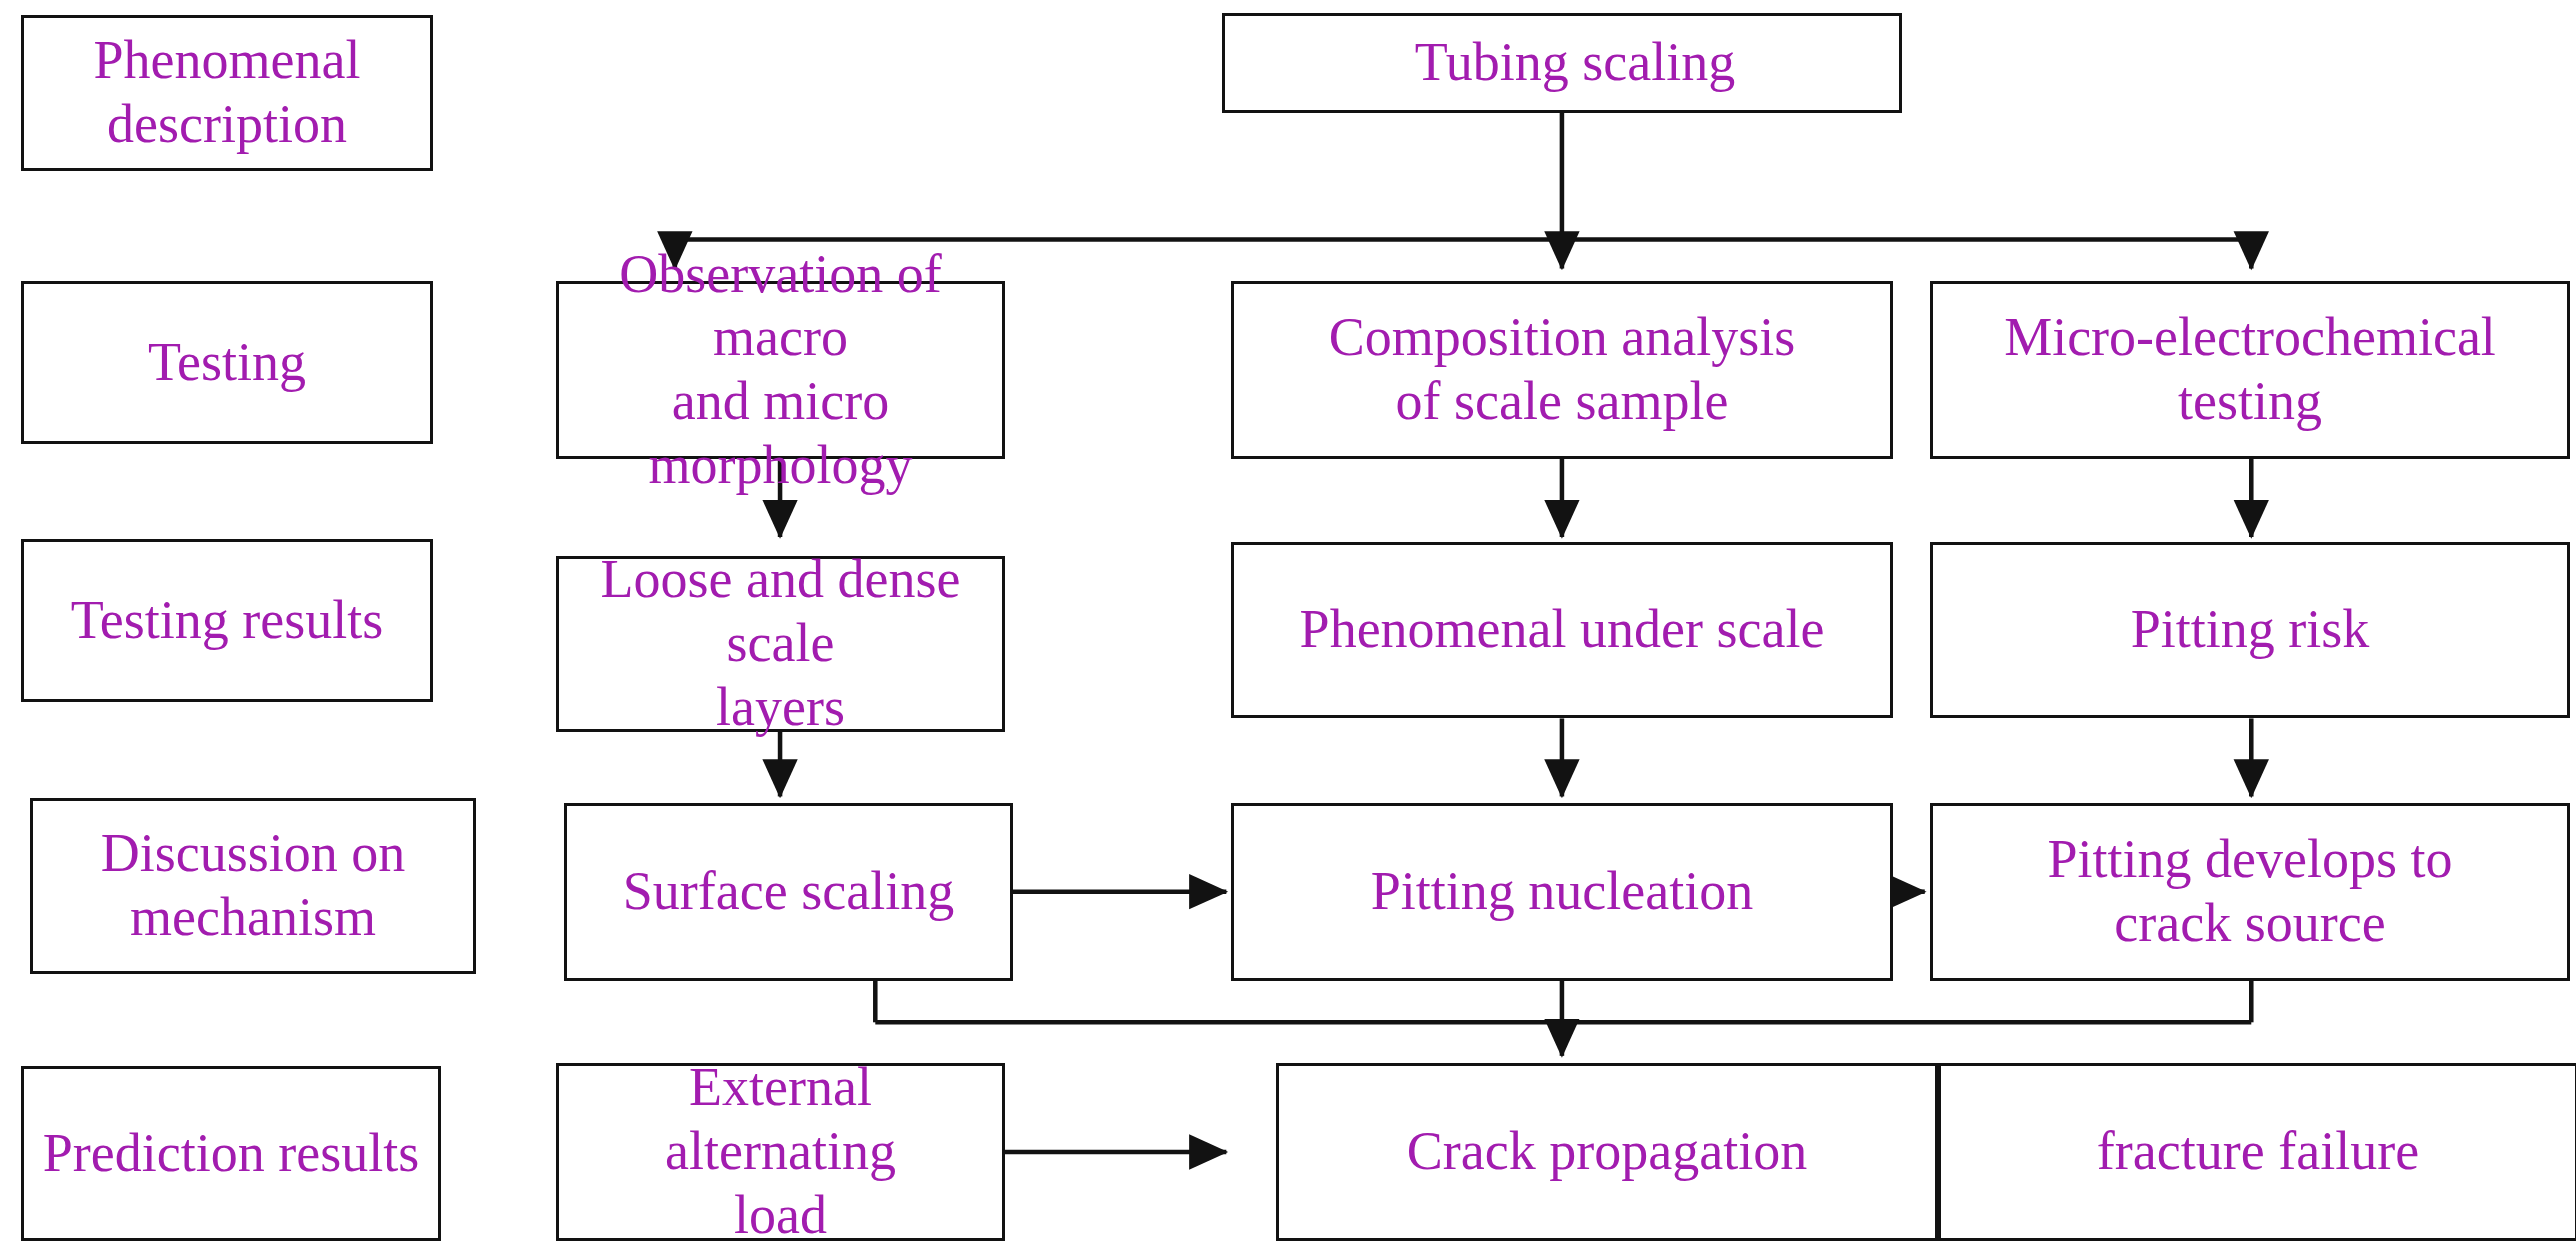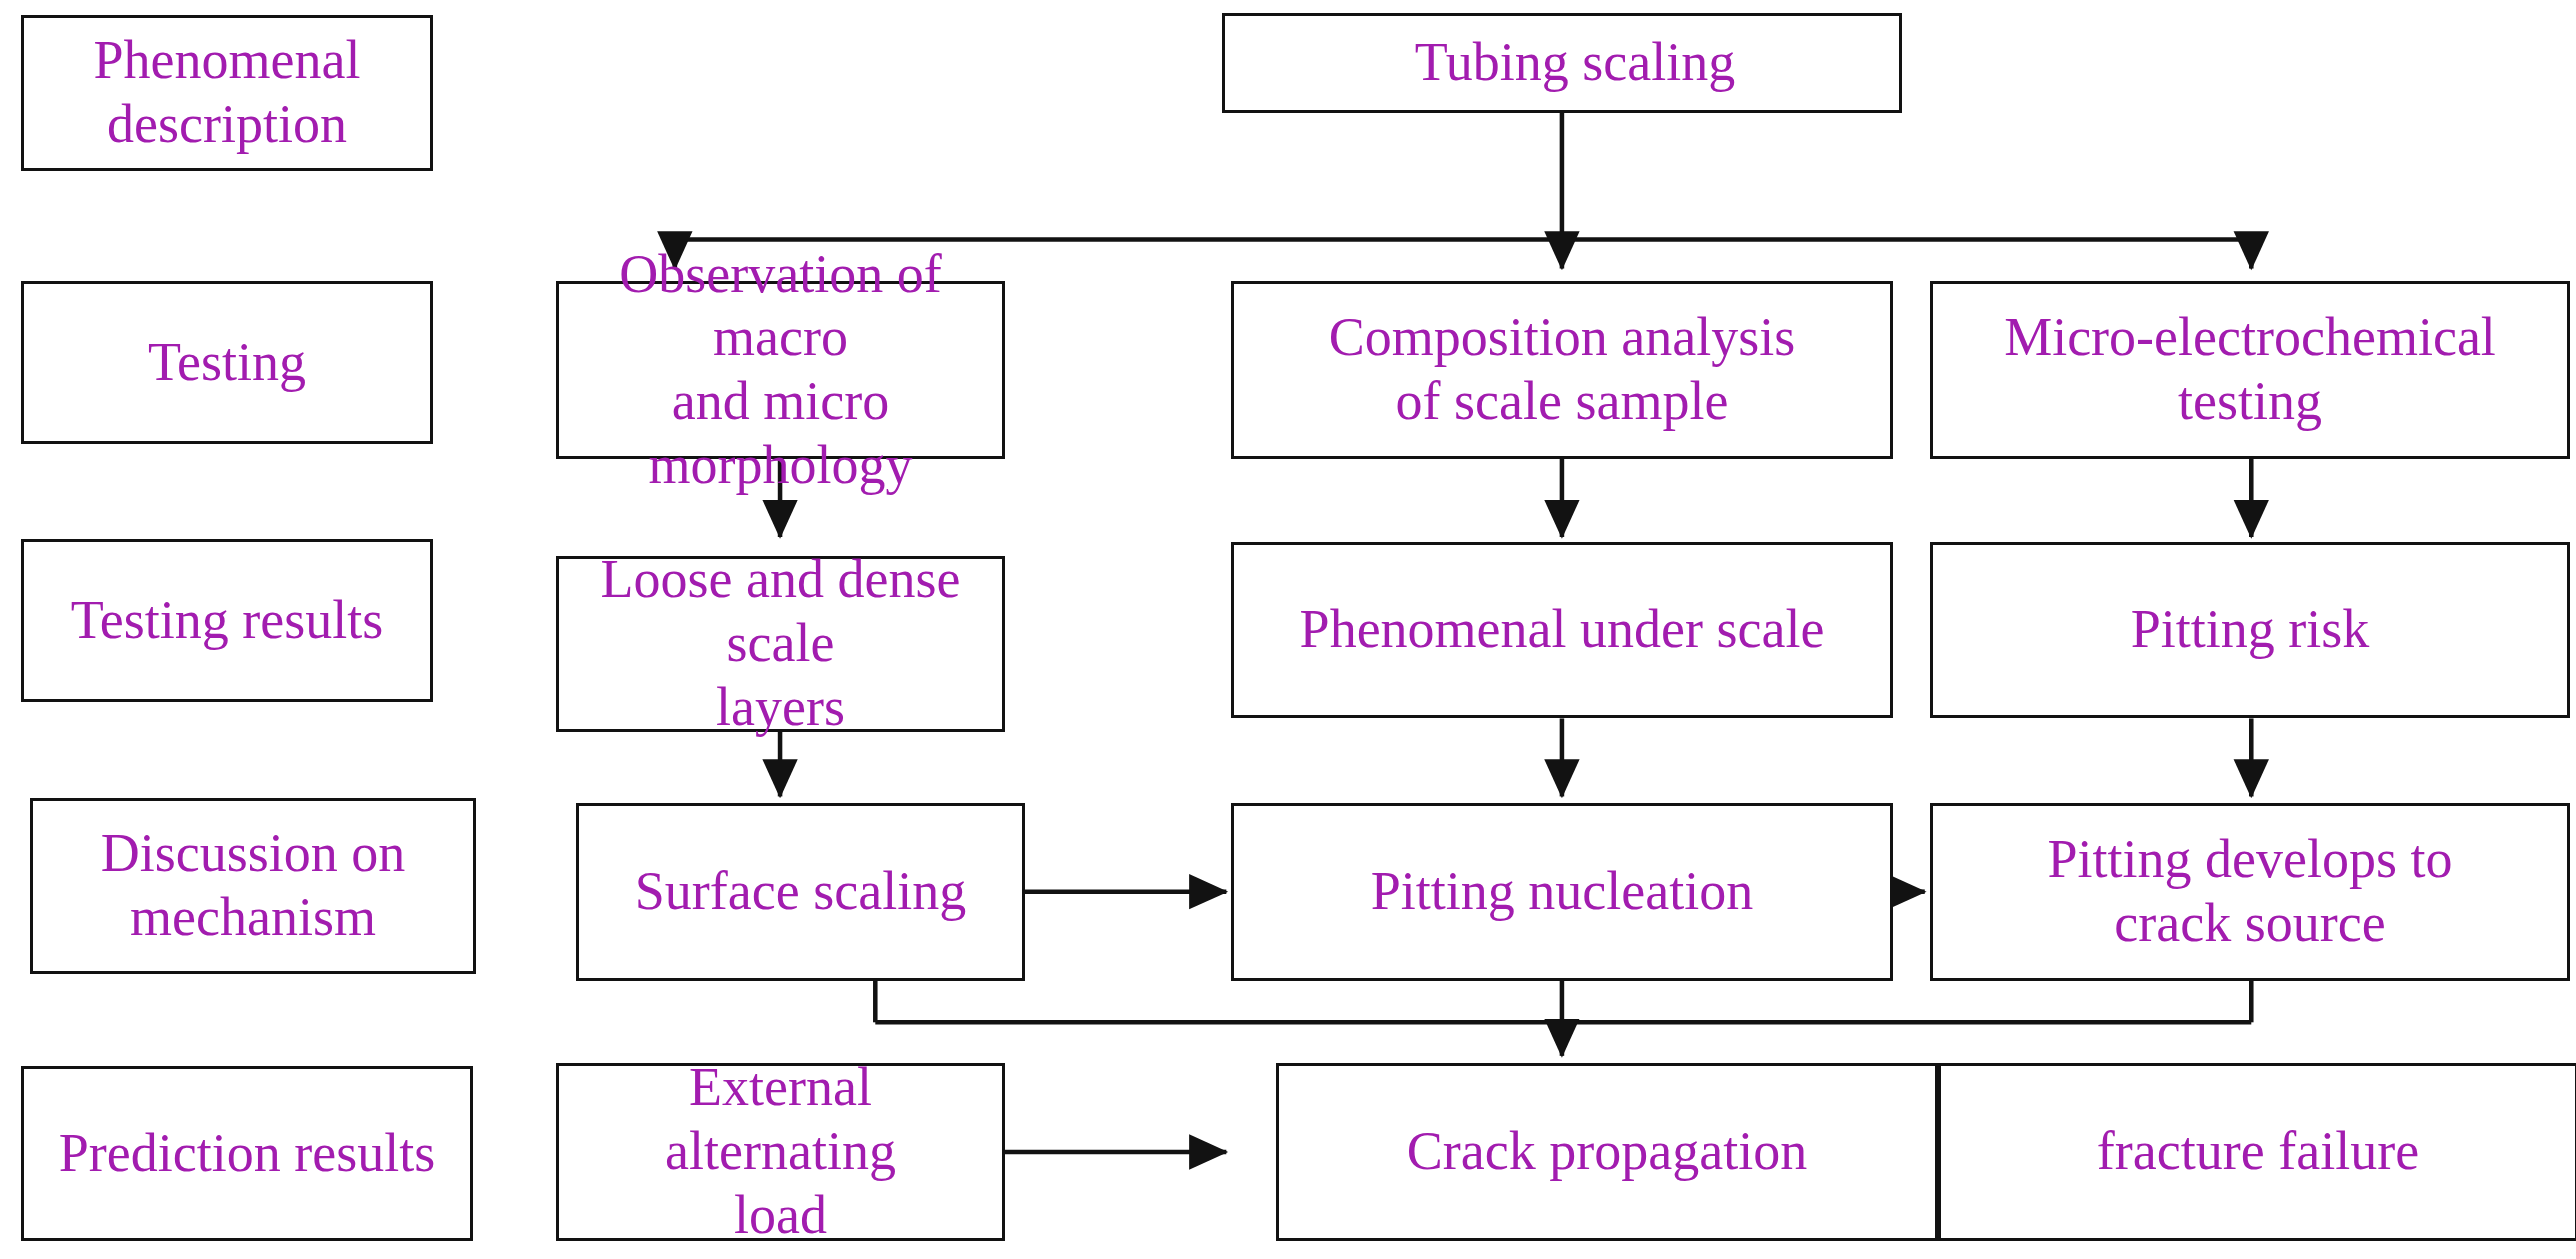--- a/index.html
+++ b/index.html
@@ -109,21 +109,21 @@
 
   <div class="node stage-label" style="left:21px; top:539px; width:412px; height:163px;">
     <span class="lbl">Testing results</span>
   </div>
 
   <div class="node stage-label" style="left:21px; top:798px; width:446px; height:176px;margin-left:9px;">
     <span class="lbl">Discussion on
 mechanism</span>
   </div>
 
-  <div class="node stage-label" style="left:21px; top:1066px; width:452px; height:175px;">
+  <div class="node stage-label" style="left:21px; top:1066px; width:420px; height:175px;">
     <span class="lbl">Prediction results</span>
   </div>
 
   <div class="node flow-node" style="left:1222px; top:12.7px; width:680px; height:100px;padding-left:26px;">
     <span class="lbl">Tubing scaling</span>
   </div>
 
   <div class="node flow-node" style="left:556px; top:281px; width:449px; height:178px;">
     <span class="lbl">Observation of macro
 and micro morphology</span>
@@ -145,21 +145,21 @@
   </div>
 
   <div class="node flow-node" style="left:1231px; top:542px; width:662px; height:176px;">
     <span class="lbl">Phenomenal  under scale</span>
   </div>
 
   <div class="node flow-node" style="left:1930px; top:542px; width:640px; height:176px;">
     <span class="lbl">Pitting risk</span>
   </div>
 
-  <div class="node flow-node" style="left:576px; top:803px; width:449px; height:178px;">
+  <div class="node flow-node" style="left:564px; top:803px; width:449px; height:178px;">
     <span class="lbl">Surface scaling</span>
   </div>
 
   <div class="node flow-node" style="left:1231px; top:803px; width:662px; height:178px;">
     <span class="lbl">Pitting nucleation</span>
   </div>
 
   <div class="node flow-node" style="left:1930px; top:803px; width:640px; height:178px;">
     <span class="lbl">Pitting develops to
 crack source</span>

